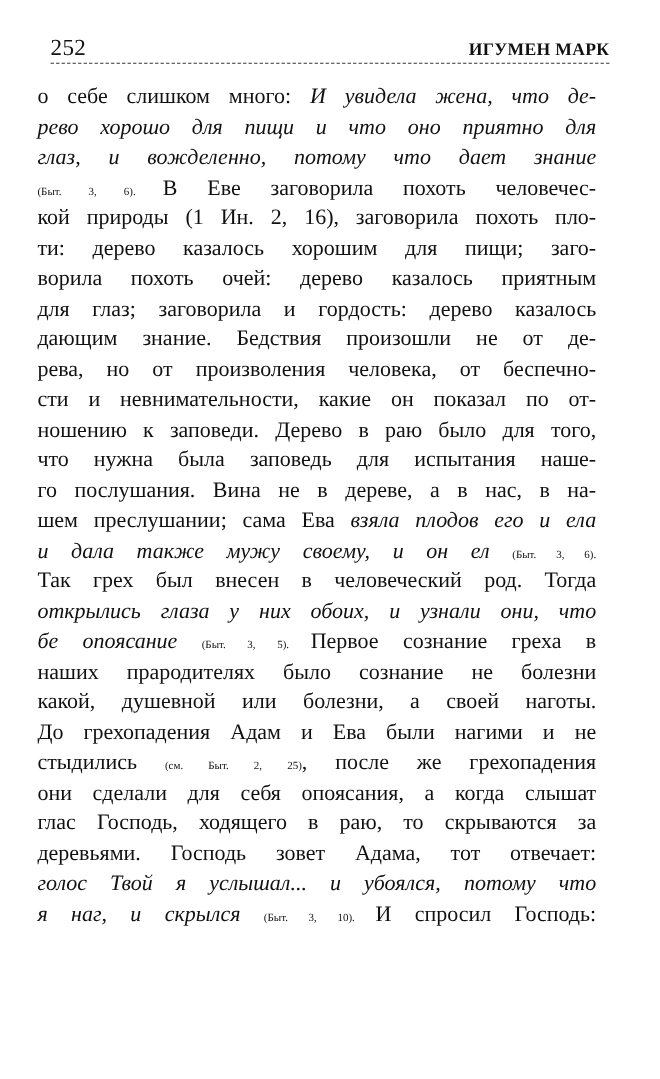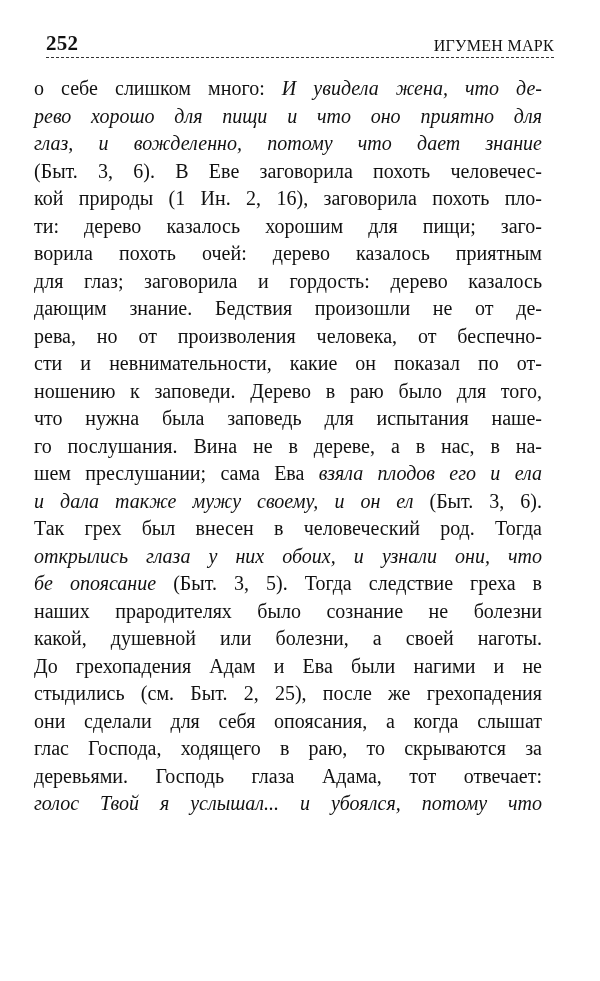--- a/index.html
+++ b/index.html
@@ -29,28 +29,28 @@
       height: 24px;
       display: flex;
       justify-content: space-between;
       align-items: flex-end;
       border-bottom: 1px dashed #333;
       padding-bottom: 3px;
     }
     .page-number {
       font-family: "Liberation Serif", serif;
       font-size: 21px;
-      font-weight: bold;
+      font-weight: normal;
       letter-spacing: 0.3px;
       line-height: 1;
     }
     .author {
       font-family: "Liberation Serif", serif;
       font-size: 16px;
-      font-weight: normal;
+      font-weight: bold;
       letter-spacing: 0.3px;
       line-height: 1;
     }
     .body-text {
       position: absolute;
       left: 34px;
       top: 75px;
       width: 508px;
     }
     .line {
@@ -60,21 +60,21 @@
       font-size: 20px;
       white-space: nowrap;
       text-align: justify;
       text-align-last: justify;
       font-family: "Liberation Serif", serif;
     }
     .it {
       font-style: italic;
     }
     .ref {
-      font-size: 20px;
+      font-size: 10px;
     }
   </style>
 </head>
 <body>
 
 <div class="page">
   <div class="running-head">
     <span class="page-number">252</span>
     <span class="author">ИГУМЕН МАРК</span>
   </div>
@@ -91,23 +91,24 @@
       <span class="line"><span>дающим знание. Бедствия произошли не от де-</span></span>
       <span class="line"><span>рева, но от произволения человека, от беспечно-</span></span>
       <span class="line"><span>сти и невнимательности, какие он показал по от-</span></span>
       <span class="line"><span>ношению к заповеди. Дерево в раю было для того,</span></span>
       <span class="line"><span>что нужна была заповедь для испытания наше-</span></span>
       <span class="line"><span>го послушания. Вина не в дереве, а в нас, в на-</span></span>
       <span class="line"><span>шем преслушании; сама Ева </span><span class="it">взяла плодов его и ела</span></span>
       <span class="line"><span class="it">и дала также мужу своему, и он ел </span><span class="ref">(Быт. 3, 6).</span></span>
       <span class="line"><span>Так грех был внесен в человеческий род. Тогда</span></span>
       <span class="line"><span class="it">открылись глаза у них обоих, и узнали они, что</span></span>
-      <span class="line"><span class="it">бе опоясание </span><span class="ref">(Быт. 3, 5). </span><span>Тогда следствие греха в</span></span>
+      <span class="line"><span class="it">бе опоясание </span><span class="ref">(Быт. 3, 5). </span><span>Первое сознание греха в</span></span>
       <span class="line"><span>наших прародителях было сознание не болезни</span></span>
       <span class="line"><span>какой, душевной или болезни, а своей наготы.</span></span>
       <span class="line"><span>До грехопадения Адам и Ева были нагими и не</span></span>
       <span class="line"><span>стыдились </span><span class="ref">(см. Быт. 2, 25)</span><span>, после же грехопадения</span></span>
       <span class="line"><span>они сделали для себя опоясания, а когда слышат</span></span>
-      <span class="line"><span>глас Господа, ходящего в раю, то скрываются за</span></span>
-      <span class="line"><span>деревьями. Господь глаза Адама, тот отвечает:</span></span>
+      <span class="line"><span>глас Господь, ходящего в раю, то скрываются за</span></span>
+      <span class="line"><span>деревьями. Господь зовет Адама, тот отвечает:</span></span>
       <span class="line"><span class="it">голос Твой я услышал... и убоялся, потому что</span></span>
+      <span class="line"><span class="it">я наг, и скрылся </span><span class="ref">(Быт. 3, 10). </span><span>И спросил Господь:</span></span>
     </div>
 </div>
 
 </body></html>

